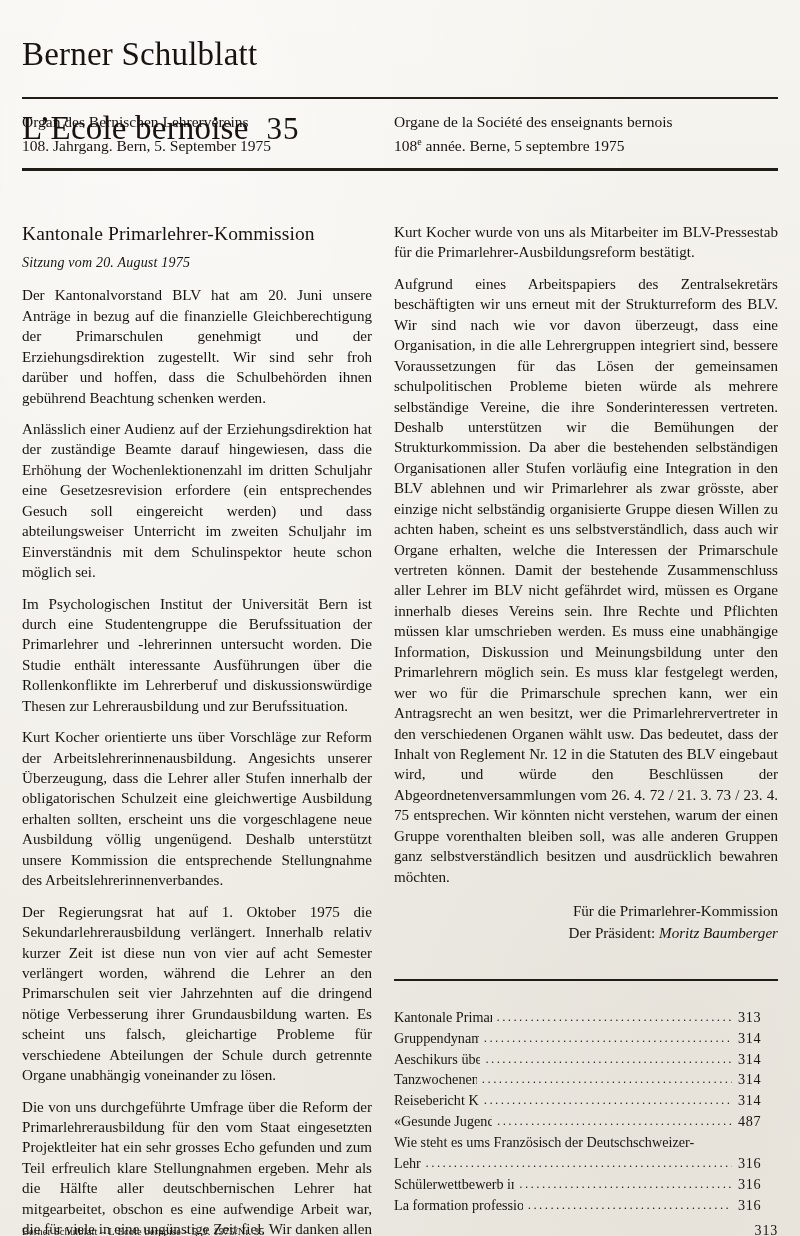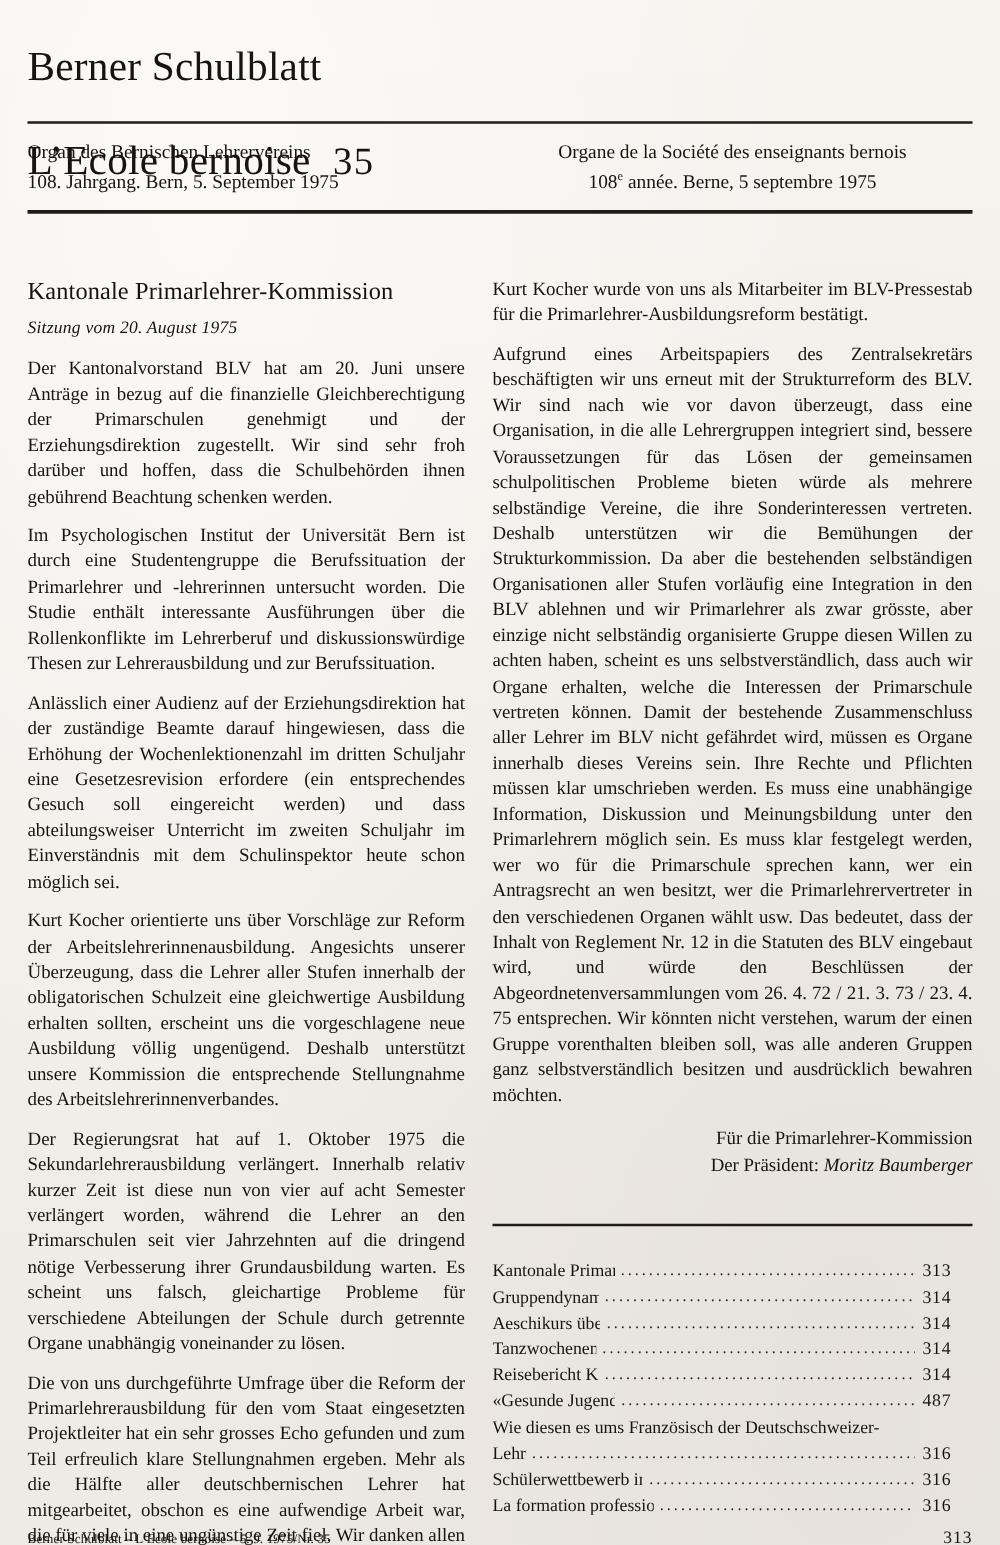--- a/index.html
+++ b/index.html
@@ -83,21 +83,21 @@
     top: 110px;
     width: 756px;
     display: flex;
   }
   .subhead-col {
     font-size: 15.5px;
     line-height: 1.52;
     white-space: nowrap;
   }
   .subhead-col.left  { width: 372px; }
-  .subhead-col.right { flex: 1; text-align: center; }
+  .subhead-col.right { flex: 1; }
   .subhead-col sup { font-size: 10px; vertical-align: super; }
 
   
   .columns {
     position: absolute;
     left: 22px;
     top: 222px;
     width: 756px;
     display: flex;
   }
@@ -237,22 +237,22 @@
 
     <div class="rule rule-mid"></div>
 
     <div class="columns">
 
       <div class="col-left">
         <h1 class="article-title">Kantonale Primarlehrer-Kommission</h1>
         <div class="article-sub">Sitzung vom 20. August 1975</div>
         <div>
           <p class="body">Der Kantonalvorstand BLV hat am 20. Juni unsere Anträge in bezug auf die finanzielle Gleichberechtigung der Primarschulen genehmigt und der Erziehungsdirektion zugestellt. Wir sind sehr froh darüber und hoffen, dass die Schulbehörden ihnen gebührend Beachtung schenken werden.</p>
+          <p class="body">Anlässlich einer Audienz auf der Erziehungsdirektion hat der zuständige Beamte darauf hingewiesen, dass die Erhöhung der Wochenlektionenzahl im dritten Schuljahr eine Gesetzesrevision erfordere (ein entsprechendes Gesuch soll eingereicht werden) und dass abteilungsweiser Unterricht im zweiten Schuljahr im Einverständnis mit dem Schulinspektor heute schon möglich sei.</p>
           <p class="body">Im Psychologischen Institut der Universität Bern ist durch eine Studentengruppe die Berufssituation der Primarlehrer und -lehrerinnen untersucht worden. Die Studie enthält interessante Ausführungen über die Rollenkonflikte im Lehrerberuf und diskussionswürdige Thesen zur Lehrerausbildung und zur Berufssituation.</p>
-          <p class="body">Anlässlich einer Audienz auf der Erziehungsdirektion hat der zuständige Beamte darauf hingewiesen, dass die Erhöhung der Wochenlektionenzahl im dritten Schuljahr eine Gesetzesrevision erfordere (ein entsprechendes Gesuch soll eingereicht werden) und dass abteilungsweiser Unterricht im zweiten Schuljahr im Einverständnis mit dem Schulinspektor heute schon möglich sei.</p>
           <p class="body">Kurt Kocher orientierte uns über Vorschläge zur Reform der Arbeitslehrerinnenausbildung. Angesichts unserer Überzeugung, dass die Lehrer aller Stufen innerhalb der obligatorischen Schulzeit eine gleichwertige Ausbildung erhalten sollten, erscheint uns die vorgeschlagene neue Ausbildung völlig ungenügend. Deshalb unterstützt unsere Kommission die entsprechende Stellungnahme des Arbeitslehrerinnenverbandes.</p>
           <p class="body">Der Regierungsrat hat auf 1. Oktober 1975 die Sekundarlehrerausbildung verlängert. Innerhalb relativ kurzer Zeit ist diese nun von vier auf acht Semester verlängert worden, während die Lehrer an den Primarschulen seit vier Jahrzehnten auf die dringend nötige Verbesserung ihrer Grundausbildung warten. Es scheint uns falsch, gleichartige Probleme für verschiedene Abteilungen der Schule durch getrennte Organe unabhängig voneinander zu lösen.</p>
           <p class="body">Die von uns durchgeführte Umfrage über die Reform der Primarlehrerausbildung für den vom Staat eingesetzten Projektleiter hat ein sehr grosses Echo gefunden und zum Teil erfreulich klare Stellungnahmen ergeben. Mehr als die Hälfte aller deutschbernischen Lehrer hat mitgearbeitet, obschon es eine aufwendige Arbeit war, die für viele in eine ungünstige Zeit fiel. Wir danken allen Mitarbeitern für ihren grossen Einsatz. Die zweitausend Stimmen ergeben ein deutliches Bild von der Meinung der Primarlehrer. Sie zeigen, wo Übereinstimmung herrscht und wo die Ansichten widersprüchlich sind. Herr Seminardirektor Wyss wird das Ergebnis auswerten, im Berner Schulblatt darstellen und beim Ausarbeiten seines Reformprojektes berücksichtigen.</p>
         </div>
       </div>
 
       <div class="col-right">
         <div>
           <p class="body">Kurt Kocher wurde von uns als Mitarbeiter im BLV-Pressestab für die Primarlehrer-Ausbildungsreform bestätigt.</p>
           <p class="body">Aufgrund eines Arbeitspapiers des Zentralsekretärs beschäftigten wir uns erneut mit der Strukturreform des BLV. Wir sind nach wie vor davon überzeugt, dass eine Organisation, in die alle Lehrergruppen integriert sind, bessere Voraussetzungen für das Lösen der gemeinsamen schulpolitischen Probleme bieten würde als mehrere selbständige Vereine, die ihre Sonderinteressen vertreten. Deshalb unterstützen wir die Bemühungen der Strukturkommission. Da aber die bestehenden selbständigen Organisationen aller Stufen vorläufig eine Integration in den BLV ablehnen und wir Primarlehrer als zwar grösste, aber einzige nicht selbständig organisierte Gruppe diesen Willen zu achten haben, scheint es uns selbstverständlich, dass auch wir Organe erhalten, welche die Interessen der Primarschule vertreten können. Damit der bestehende Zusammenschluss aller Lehrer im BLV nicht gefährdet wird, müssen es Organe innerhalb dieses Vereins sein. Ihre Rechte und Pflichten müssen klar umschrieben werden. Es muss eine unabhängige Information, Diskussion und Meinungsbildung unter den Primarlehrern möglich sein. Es muss klar festgelegt werden, wer wo für die Primarschule sprechen kann, wer ein Antragsrecht an wen besitzt, wer die Primarlehrervertreter in den verschiedenen Organen wählt usw. Das bedeutet, dass der Inhalt von Reglement Nr. 12 in die Statuten des BLV eingebaut wird, und würde den Beschlüssen der Abgeordnetenversammlungen vom 26. 4. 72 / 21. 3. 73 / 23. 4. 75 entsprechen. Wir könnten nicht verstehen, warum der einen Gruppe vorenthalten bleiben soll, was alle anderen Gruppen ganz selbstverständlich besitzen und ausdrücklich bewahren möchten.</p>
@@ -291,21 +291,21 @@
                 <span class="toc-label">Reisebericht Kaukasien, BMV</span>
                 <span class="toc-dots">..........................................................................................</span>
                 <span class="toc-page">314</span>
               </li>
               <li>
                 <span class="toc-label">«Gesunde Jugend» des Kantons Bern</span>
                 <span class="toc-dots">..........................................................................................</span>
                 <span class="toc-page">487</span>
               </li>
               <li class="toc-cont">
-                <span class="toc-label">Wie diesen es ums Französisch der Deutschschweizer-</span>
+                <span class="toc-label">Wie steht es ums Französisch der Deutschschweizer-</span>
               </li>
               <li>
                 <span class="toc-label">Lehrer?</span>
                 <span class="toc-dots">..........................................................................................</span>
                 <span class="toc-page">316</span>
               </li>
               <li>
                 <span class="toc-label">Schülerwettbewerb im Historischen Museum Bern</span>
                 <span class="toc-dots">..........................................................................................</span>
                 <span class="toc-page">316</span>

